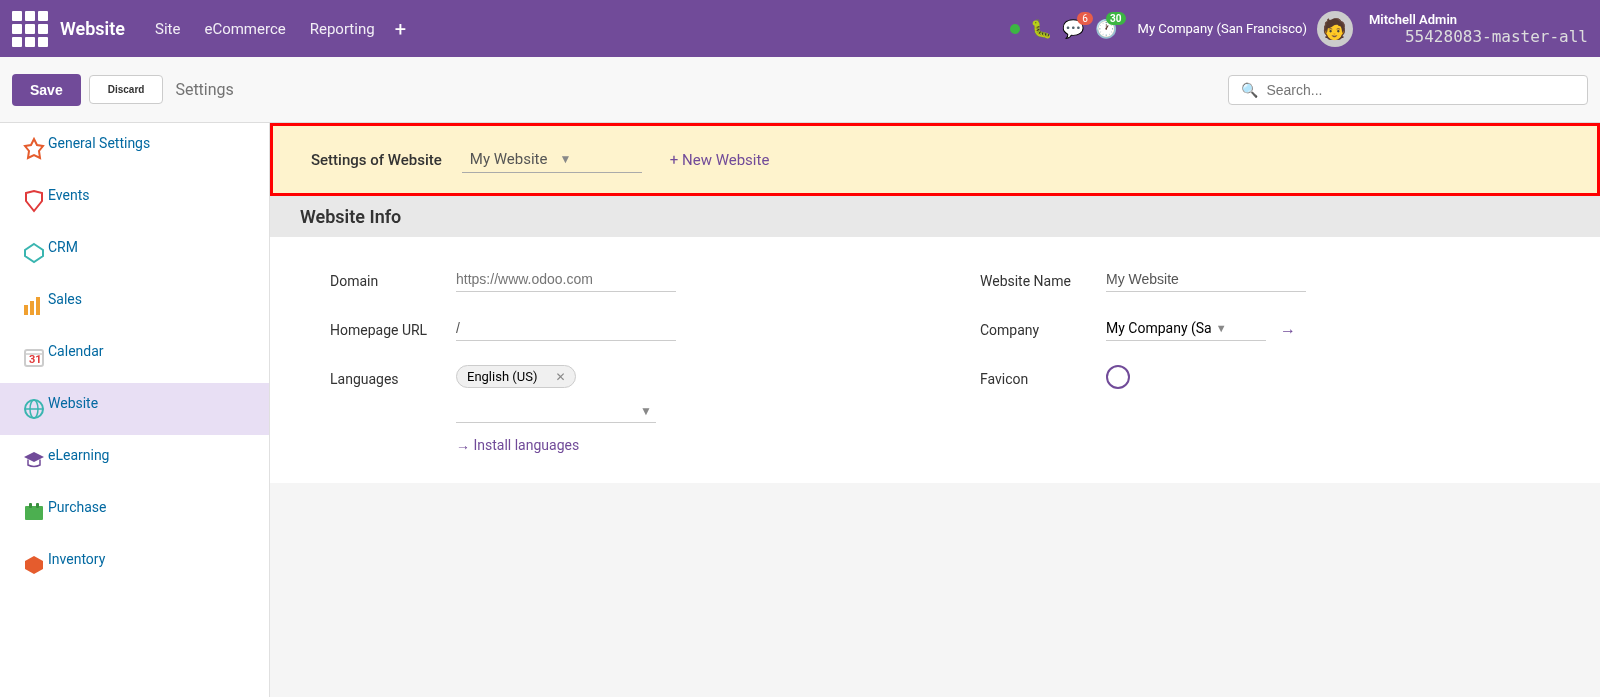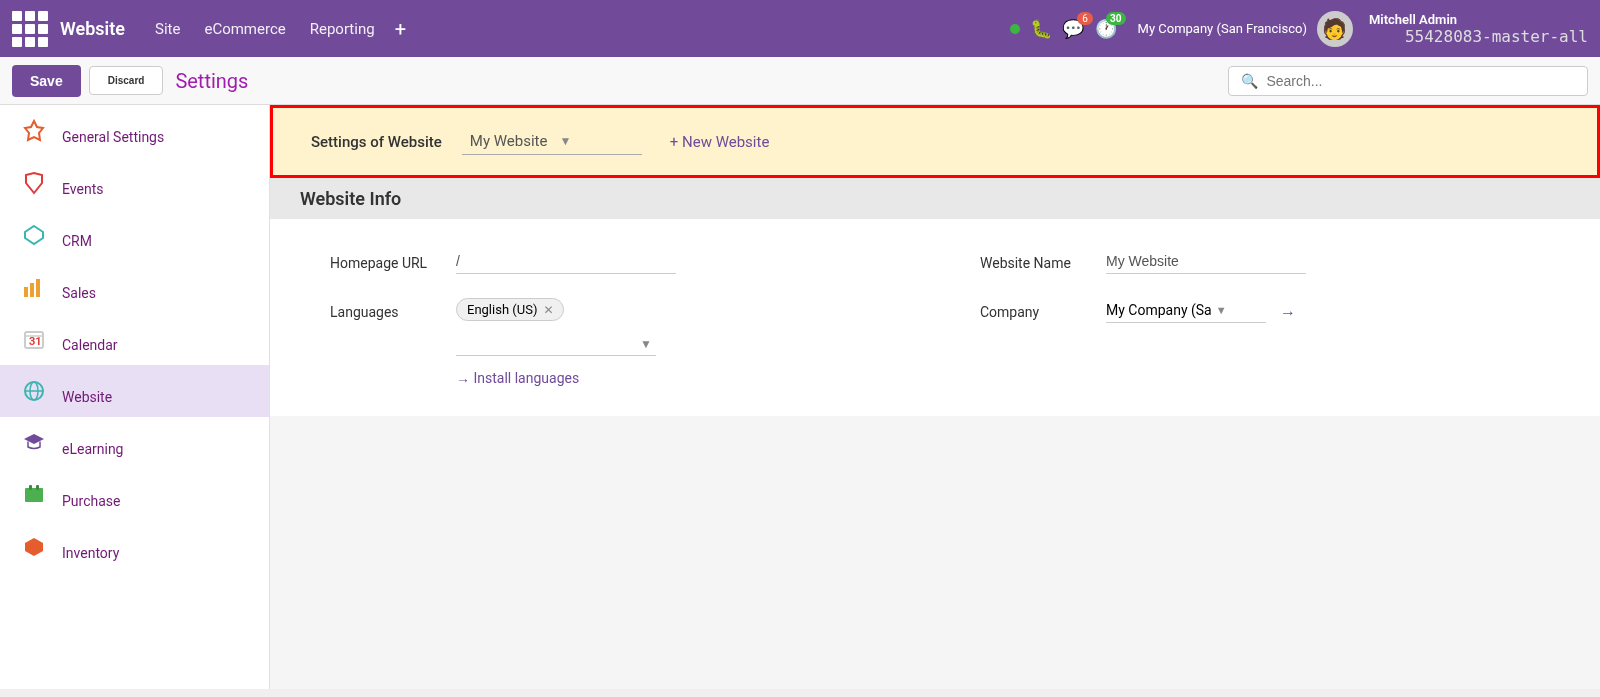--- a/index.html
+++ b/index.html
@@ -115,21 +115,21 @@
     }
 
     
     .toolbar {
       background: #f8f8f8;
       border-bottom: 1px solid #ddd;
       display: flex;
       align-items: center;
       padding: 8px 12px;
       gap: 8px;
-      height: 48px;
+      height: 66px;
     }
     .btn-save {
       background: #714B99;
       color: white;
       border: none;
       border-radius: 4px;
       padding: 8px 18px;
       font-size: 14px;
       font-weight: 600;
       cursor: pointer;
@@ -138,22 +138,22 @@
       background: white;
       color: #333;
       border: 1px solid #ccc;
       border-radius: 4px;
       padding: 8px 18px;
       font-size: 10px;
       font-weight: 600;
       cursor: pointer;
     }
     .toolbar-label {
-      font-size: 20px;
-      color: #a21caf;
+      font-size: 16px;
+      color: #737373;
       margin-left: 4px;
     }
     .toolbar-spacer { flex: 1; }
     .search-box {
       display: flex;
       align-items: center;
       border: 1px solid #ccc;
       border-radius: 4px;
       background: white;
       padding: 6px 12px;
@@ -177,25 +177,24 @@
     
     .sidebar {
       width: 270px;
       min-width: 270px;
       background: white;
       border-right: 1px solid #e0e0e0;
       overflow-y: auto;
     }
     .sidebar-item {
       display: flex;
-      align-items: flex-end;
+      align-items: flex-start;
       padding: 12px 20px;
-      gap: 14px;
-      cursor: pointer;
-      color: #701a75;
+      cursor: pointer;
+      color: #0369a1;
       font-size: 14px;
     }
     .sidebar-item.active { background: #e8dff4; }
     .sidebar-icon {
       width: 28px;
       height: 28px;
       display: flex;
       align-items: center;
       justify-content: center;
       flex-shrink: 0;
@@ -280,21 +279,21 @@
       padding-top: 6px;
     }
     .language-tag {
       display: inline-flex;
       align-items: center;
       background: #f0f0f0;
       border: 1px solid #ccc;
       border-radius: 20px;
       padding: 3px 10px;
       font-size: 13px;
-      gap: 6px;
+      gap: 18px;
       justify-content: center;
     }
     .language-tag-x { cursor: pointer; color: #888; font-size: 12px; }
     .lang-dropdown {
       display: flex;
       align-items: center;
       border-bottom: 1px solid #ccc;
       padding: 4px 4px;
       min-width: 200px;
       cursor: pointer;
@@ -484,20 +483,26 @@
       <span class="new-website-link">+ New Website</span>
     </div>
 
     <div class="section-header">
       <span>Website Info</span>
     </div>
 
     <div class="form-area">
       <div class="form-col">
 
+        <div class="form-row">
+          <span class="form-label">Domain</span>
+          <div style="display:flex;flex-direction:column;gap:4px;">
+            <input type="text" style="border-top: none; border-right: none; border-left: none; border-image: initial; border-bottom: 1px solid rgb(204, 204, 204); outline: none; font-size: 14px; color: rgb(170, 170, 170); min-width: 220px; padding: 4px 0px;" placeholder="https://www.odoo.com">
+          </div>
+        </div>
 
         <div class="form-row">
           <span class="form-label">
             <span>Homepage URL</span>
           </span>
           <input type="text" style="border-top: none; border-right: none; border-left: none; border-image: initial; border-bottom: 1px solid rgb(204, 204, 204); outline: none; font-size: 14px; color: rgb(85, 85, 85); min-width: 220px; padding: 4px 0px;" value="/">
         </div>
 
         <div class="form-row">
           <span class="form-label">Languages</span>
@@ -529,17 +534,21 @@
           <span class="form-label">Company</span>
           <div style="display:flex;align-items:center;gap:6px;">
             <div class="company-select">
               <span>My Company (Sa</span>
               <span style="color:#888;font-size:11px;">▼</span>
             </div>
             <span class="arrow-btn">→</span>
           </div>
         </div>
 
+        <div class="form-row">
+          <span class="form-label">Favicon</span>
+          <span class="favicon-circle"></span>
+        </div>
       </div>
     </div>
 
   </div>
 </div>
 
 </body></html>

